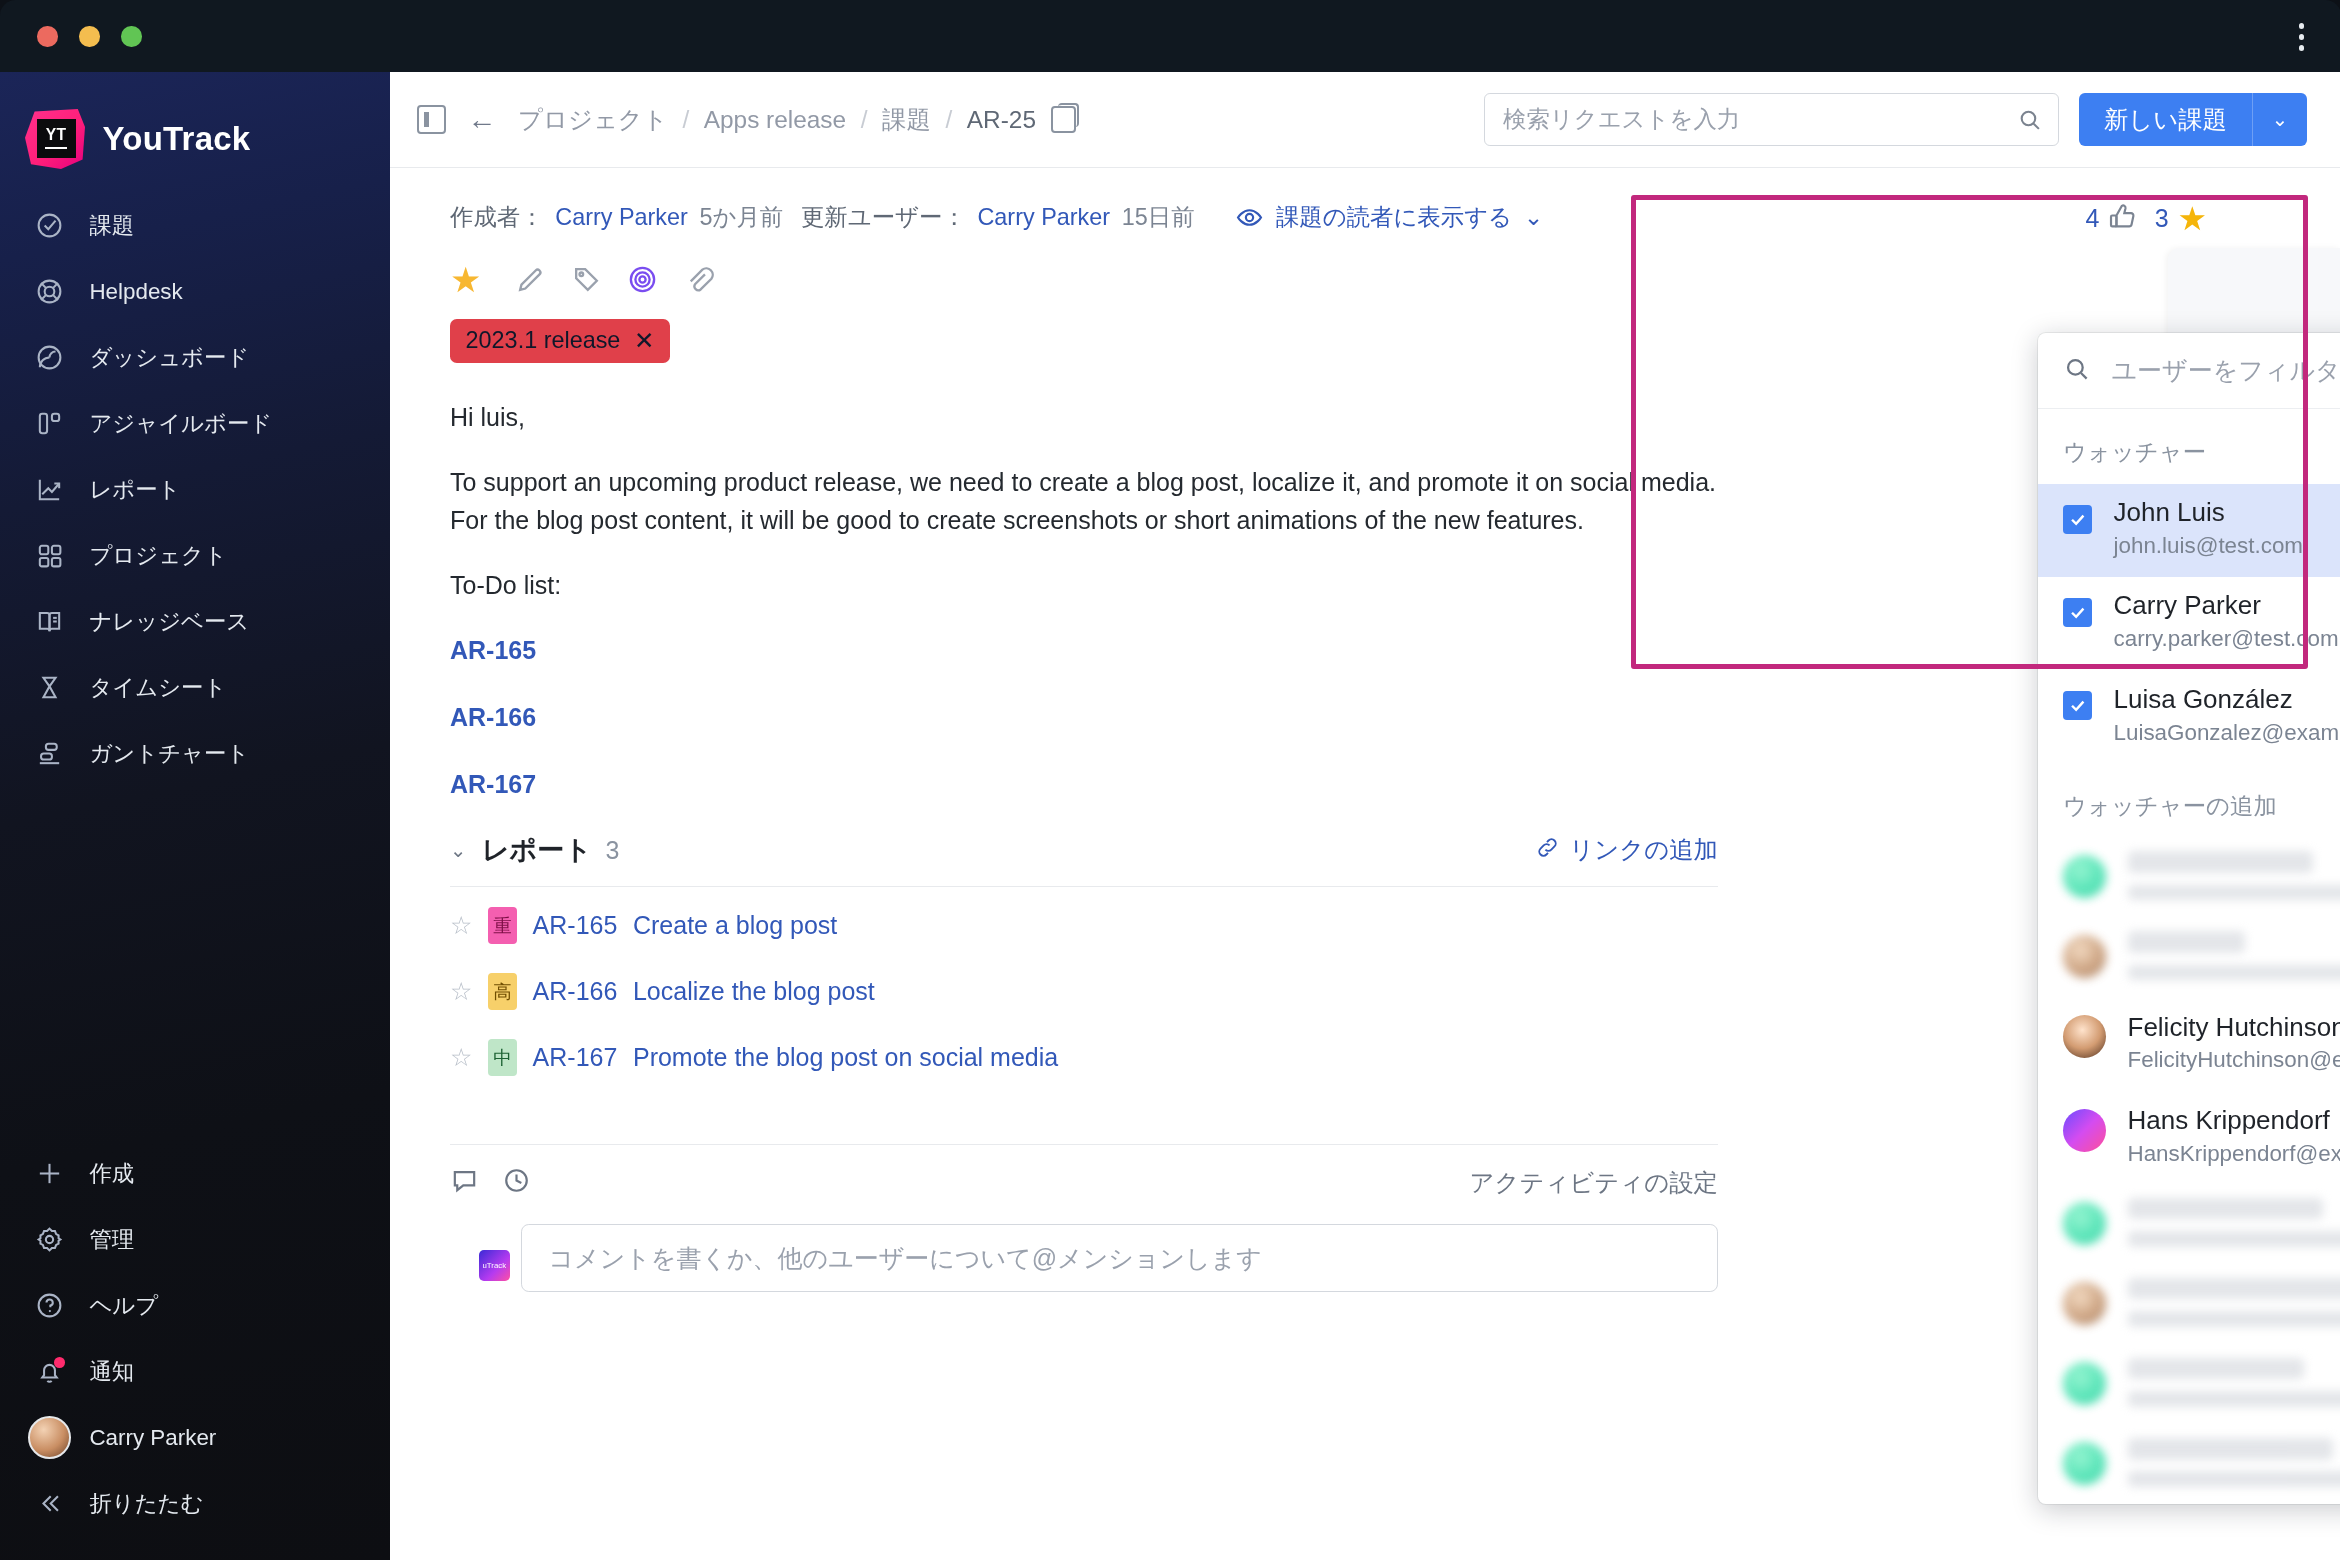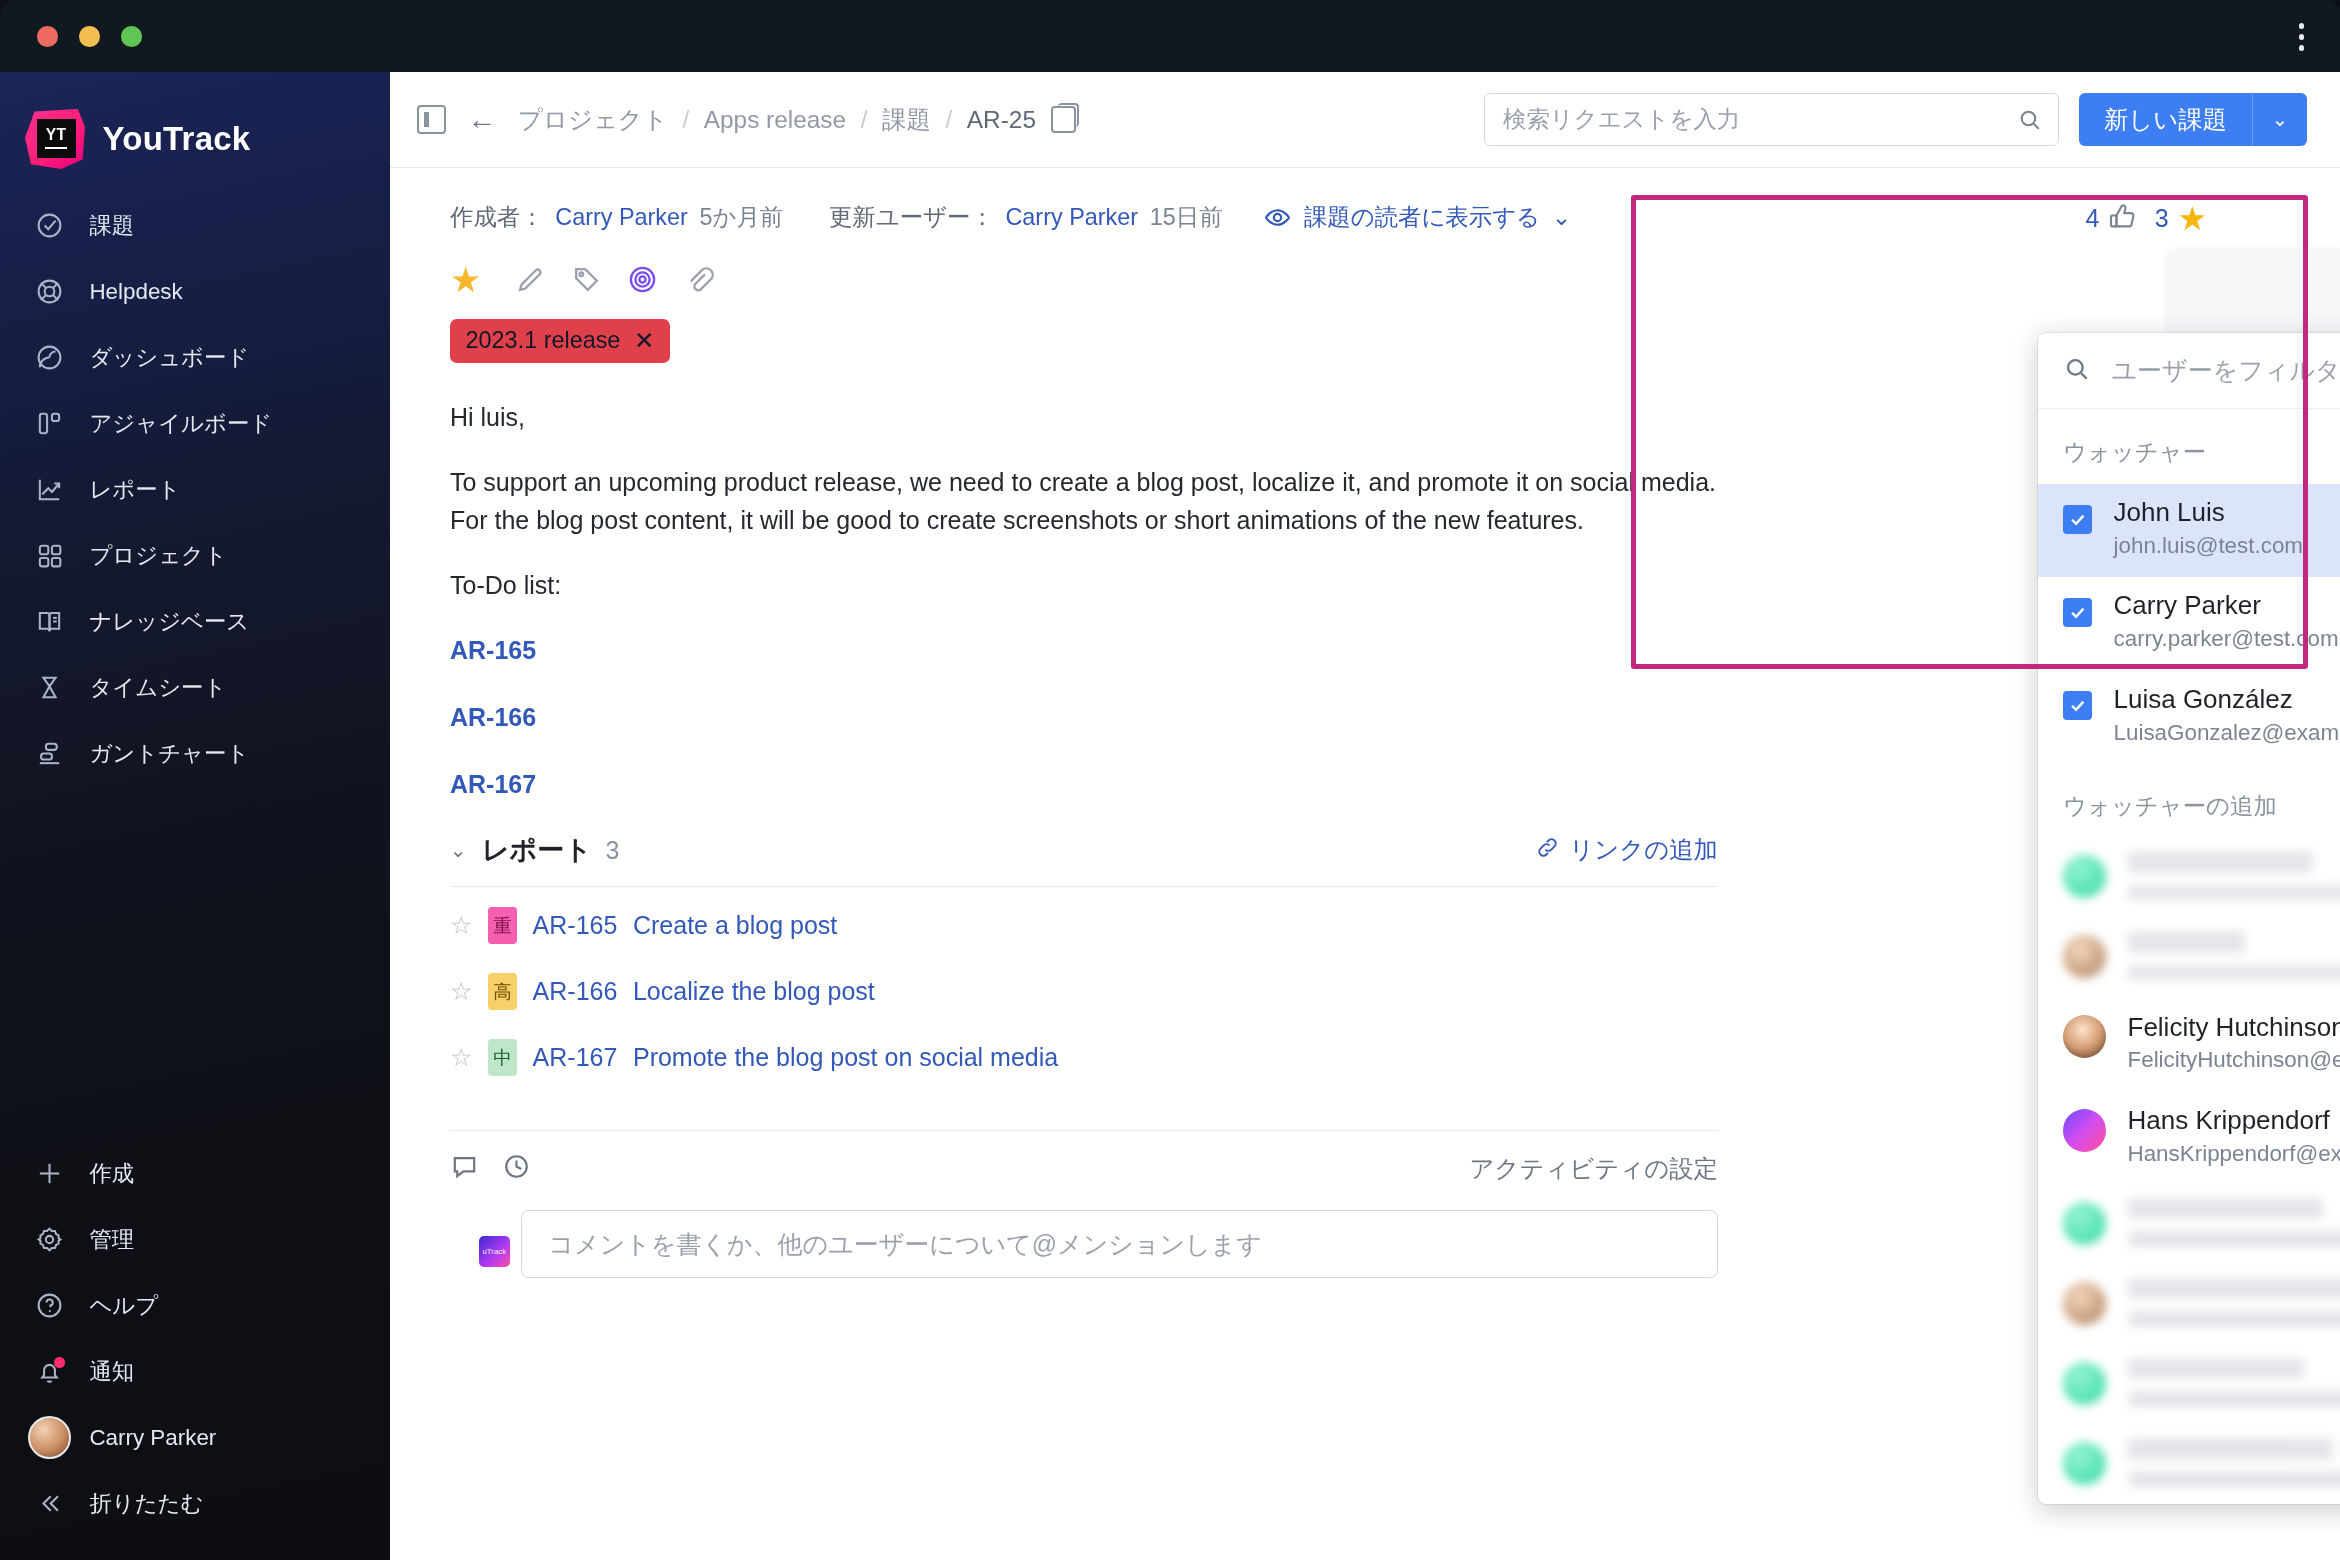--- a/index.html
+++ b/index.html
@@ -158,21 +158,21 @@
   .st-addlink { margin-left: auto; display: flex; align-items: center; gap: 9.8px; color: #3258b8; font-size: 24.4px; cursor: pointer; }
   .link-ico svg { width: 25px; height: 25px; stroke: #3258b8; fill: none; stroke-width: 1.8; }
   .st-rule { height: 1px; background: #e8eaed; margin: 17.6px 0 5.9px 0; }
   .st-row { display: flex; align-items: center; gap: 15.6px; height: 66px; font-size: 25px; }
   .st-star { color: #b8bfc9; font-size: 25px; cursor: pointer; }
   .pbadge { width: 29px; height: 37px; border-radius: 3.9px; display: flex; align-items: center; justify-content: center; font-size: 18.5px; }
   .st-id { color: #3258b8; cursor: pointer; }
   .st-sum { color: #3258b8; cursor: pointer; }
 
   .activity {
-    margin-top: 39px; max-width: 1268px; border-top: 1px solid #e8eaed; padding-top: 21.5px;
+    margin-top: 53px; max-width: 1268px; border-top: 1px solid #e8eaed; padding-top: 21.5px;
   }
   .act-bar { display: flex; align-items: center; gap: 23.4px; }
   .act-ico svg { width: 29px; height: 29px; stroke: #6d7684; fill: none; stroke-width: 1.8; }
   .act-right { margin-left: auto; font-size: 24.4px; color: #6d7684; white-space: nowrap; overflow: hidden; }
   .comment-row { display: flex; align-items: flex-start; gap: 19.5px; margin-top: 25px; }
   .comment-ava { position: relative; width: 51px; height: 51px; flex: none; }
   .comment-ava .face {
     width: 51px; height: 51px; border-radius: 50%;
     background: radial-gradient(circle at 40% 30%, #f6dcc0, #cd9468 55%, #7a4a2a 100%);
   }
@@ -469,21 +469,21 @@
       <div class="fp-chip orange"></div>
       <div class="fp-app">Track</div>
     </div>
 
     <div class="issue">
 
       <div class="meta-row">
         <span class="lbl">作成者：</span>
         <span class="person">Carry Parker</span>
         <span class="ago">5か月前</span>
-        <span class="lbl" style="margin-left:34px">更新ユーザー：</span>
+        <span class="lbl" style="margin-left:6px">更新ユーザー：</span>
         <span class="person">Carry Parker</span>
         <span class="ago">15日前</span>
         <span class="visibility">
           <span class="eye">
             <svg viewBox="0 0 24 24">
                 <path d="M2.5 12 s3.6 -6 9.5 -6 9.5 6 9.5 6 -3.6 6 -9.5 6 -9.5 -6 -9.5 -6z"></path>
                 <circle cx="12" cy="12" r="3"></circle>
               </svg>
           </span>
           <span>課題の読者に表示する</span>

